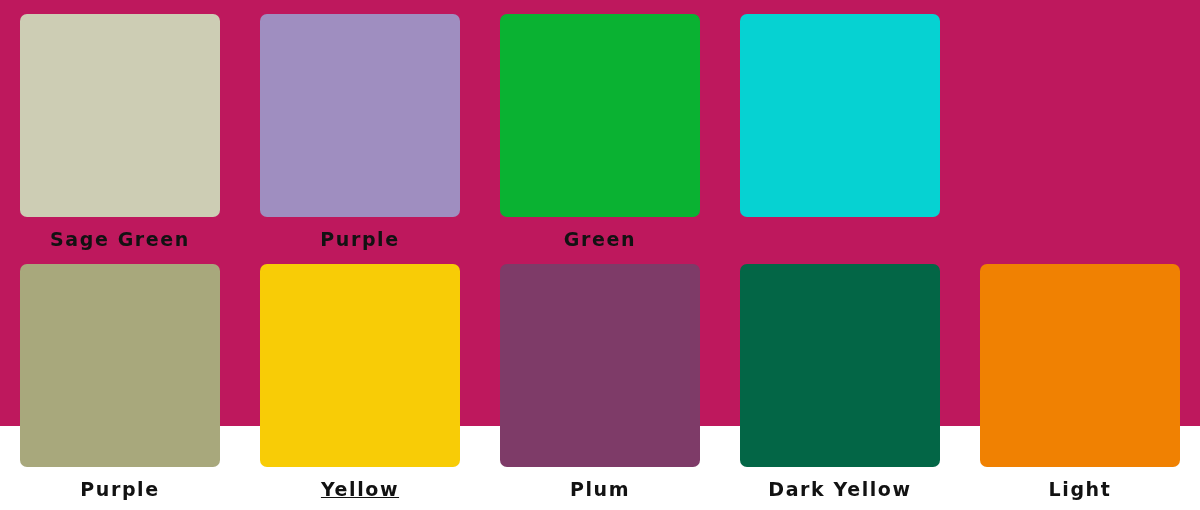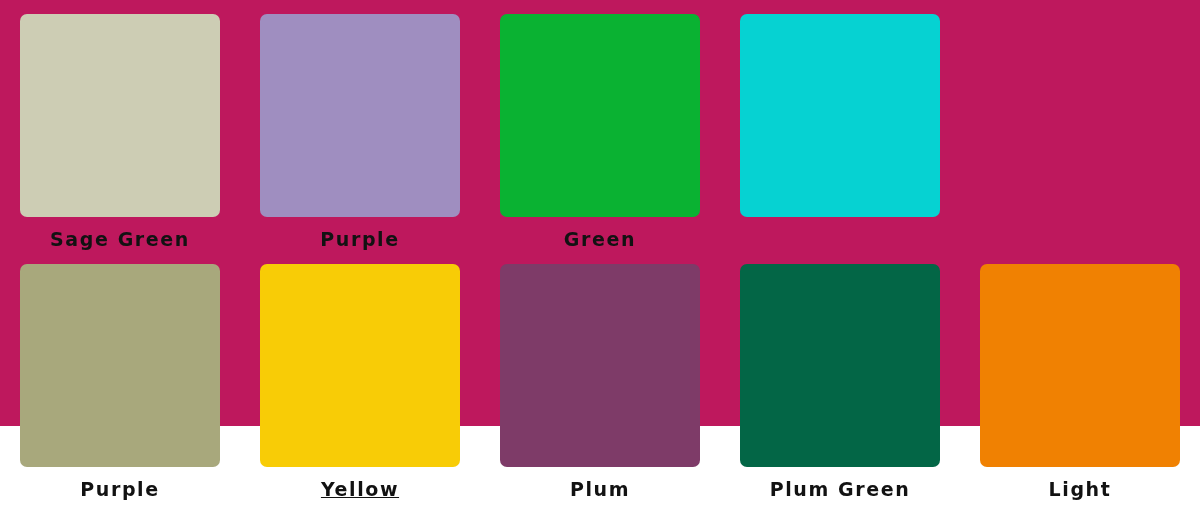--- a/index.html
+++ b/index.html
@@ -94,21 +94,21 @@
     <div class="swatch-cell">
       <div class="swatch-chip" style="background-color: rgb(248, 204, 6);"></div>
       <div class="swatch-label" style="color: rgb(18, 18, 18); text-decoration: underline;">Yellow</div>
     </div>
     <div class="swatch-cell">
       <div class="swatch-chip" style="background-color: rgb(126, 59, 104);"></div>
       <div class="swatch-label" style="color: rgb(18, 18, 18);">Plum</div>
     </div>
     <div class="swatch-cell">
       <div class="swatch-chip" style="background-color: rgb(3, 102, 70);"></div>
-      <div class="swatch-label" style="color: rgb(18, 18, 18);">Plum Green</div>
+      <div class="swatch-label" style="color: rgb(18, 18, 18);">Dark Yellow</div>
     </div>
     <div class="swatch-cell">
       <div class="swatch-chip" style="background-color: rgb(240, 129, 2);"></div>
       <div class="swatch-label" style="color: rgb(18, 18, 18);">Light</div>
     </div>
   </div>
 
 </div>
 
 </body></html>

